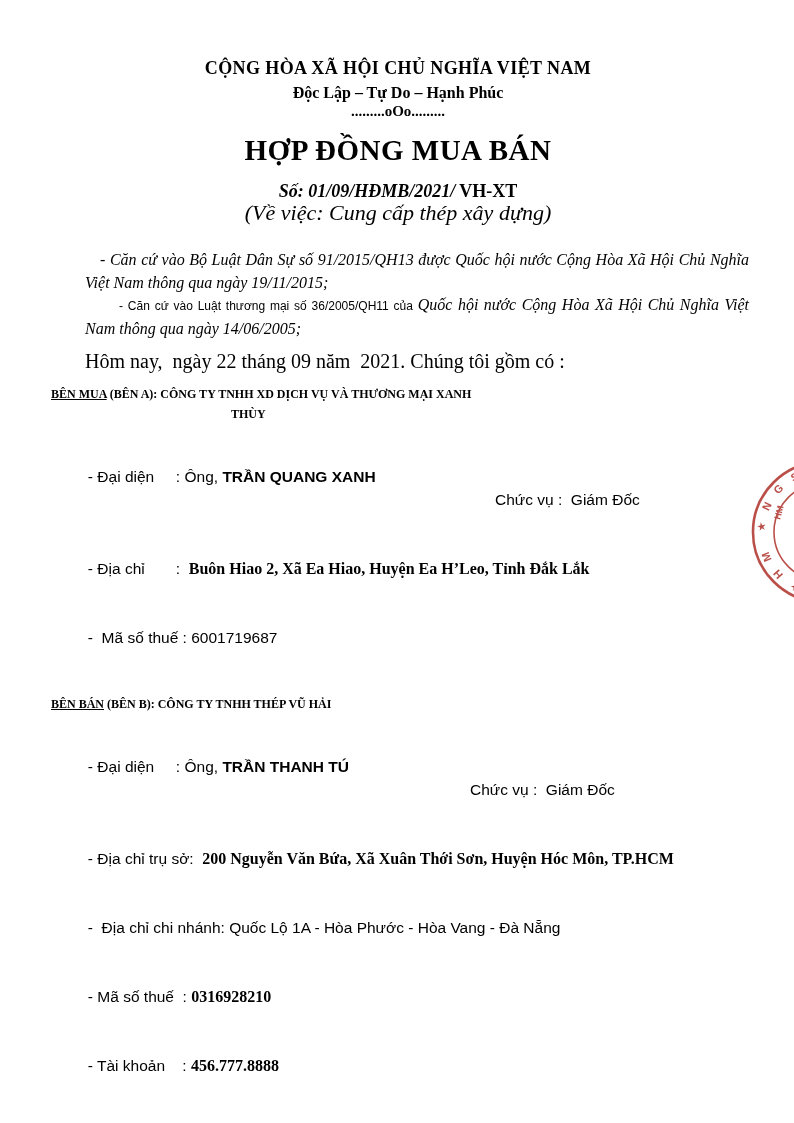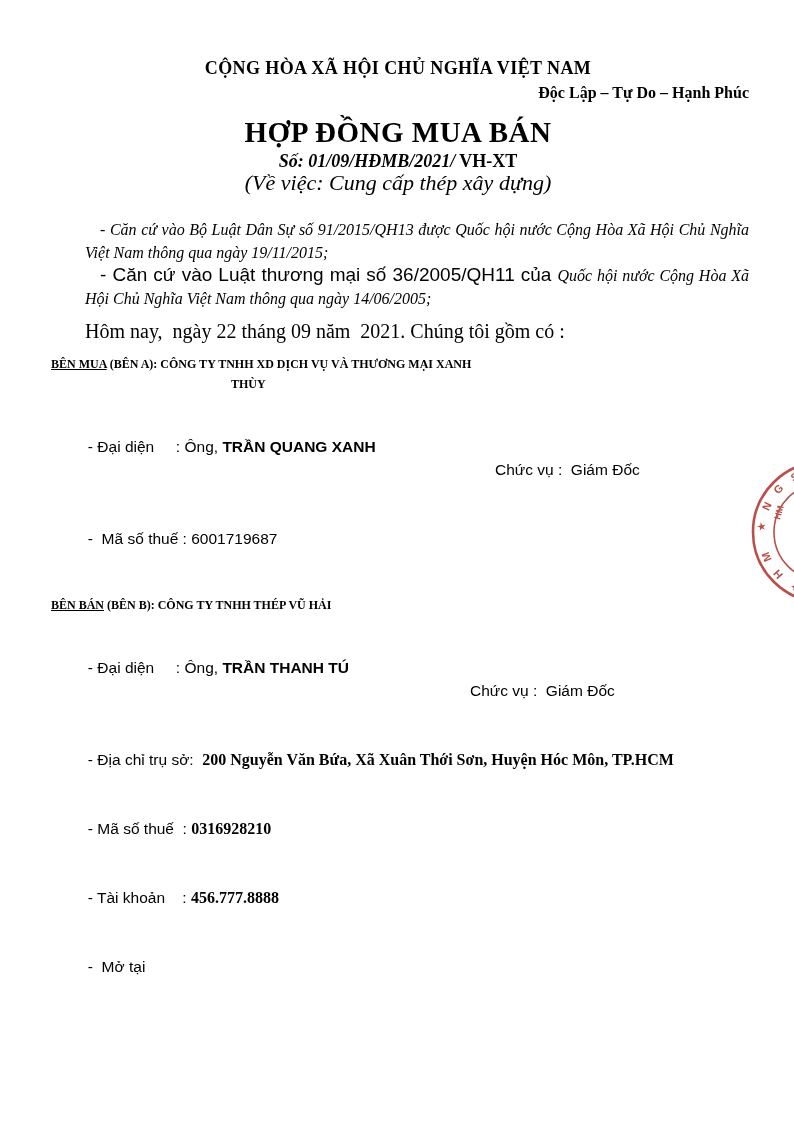--- a/index.html
+++ b/index.html
@@ -6,31 +6,31 @@
   .page {
     position:relative; width:794px; height:1123px; margin:0 auto;
     background:#ffffff; overflow:hidden; color:#000000;
     font-family:"Liberation Serif","DejaVu Serif",serif;
   }
   .content { position:absolute; top:0; left:0; right:0; padding:58px 45px 0 47px; }
 
   
   .hdr { text-align:center; }
   .nat-title { font-size:18px; font-weight:bold; letter-spacing:.4px; line-height:21px; }
-  .motto     { font-size:16px; font-weight:bold; line-height:18px; margin-top:5px;text-align:right; }
+  .motto     { font-size:16px; font-weight:bold; line-height:18px; margin-top:5px; }
   .ooo       { font-size:15px; font-weight:bold; line-height:17px; margin-top:1px; }
   .doc-title { font-size:29px; font-weight:bold; line-height:33px; margin-top:14px; letter-spacing:.5px; }
-  .doc-no    { font-size:18px; line-height:22px; margin-top:1px; font-weight:bold; }
+  .doc-no    { font-size:18px; line-height:22px; margin-top:13px; font-weight:bold; }
   .doc-no .it { font-style:italic; }
   .doc-sub   { font-size:22px; font-style:italic; line-height:20px; margin-top:1px; }
 
   
   .legal { margin:26px 0 0 38px; font-size:16px; line-height:22.5px; text-align:justify; }
   .legal p { margin:0; text-indent:15px; font-style:italic; }
-  .legal .plain { font-style:normal; font-family:"Liberation Sans","DejaVu Sans",sans-serif; font-size:19px; }
+  .legal .plain { font-style:normal; font-family:"Liberation Sans","DejaVu Sans",sans-serif; font-size:12px;margin-left:19px; }
 
   .intro { margin:10px 0 0 38px; font-size:20px; line-height:22px; white-space:pre-wrap; }
 
   
   .party-head { margin:12px 0 0 4px; font-size:12px; font-weight:bold; line-height:20px; }
   .party-head .u { text-decoration:underline; }
   .party-head .l2 { display:block; margin-left:180px; }
   .line { position:relative; margin-left:15px; font-size:15.5px; line-height:23px;
           font-family:"Liberation Sans","DejaVu Sans",sans-serif; white-space:pre-wrap; }
   .line .lbl { display:inline-block; width:88px; }
@@ -45,20 +45,21 @@
 </style>
 </head>
 <body>
 
 <div class="page">
   <div class="content">
 
     <div class="hdr">
       <div class="nat-title">CỘNG HÒA XÃ HỘI CHỦ NGHĨA VIỆT NAM</div>
       <div class="motto">Độc Lập – Tự Do – Hạnh Phúc</div>
+      <div class="ooo">.........oOo.........</div>
       <div class="doc-title">HỢP ĐỒNG MUA BÁN</div>
       <div class="doc-no"><span class="it">Số: 01/09/HĐMB/2021/</span><span> VH-XT</span></div>
       <div class="doc-sub">(Về việc: Cung cấp thép xây dựng)</div>
     </div>
 
     <div class="legal">
       <p>- Căn cứ vào Bộ Luật Dân Sự số 91/2015/QH13 được Quốc hội nước Cộng Hòa Xã Hội Chủ Nghĩa Việt Nam thông qua ngày 19/11/2015;</p>
       <p><span class="plain">- Căn cứ vào Luật thương mại số 36/2005/QH11 của </span><span>Quốc hội nước Cộng Hòa Xã Hội Chủ Nghĩa Việt Nam thông qua ngày 14/06/2005;</span></p>
     </div>
 
@@ -66,32 +67,38 @@
 
     <div class="party-head">
       <span class="u">BÊN MUA</span><span> (BÊN A): CÔNG TY TNHH XD DỊCH VỤ VÀ THƯƠNG MẠI XANH</span>
       <span class="l2">THÙY</span>
     </div>
     <div class="line gap18">
       <span class="lbl">- Đại diện</span><span>: Ông, </span><span class="b">TRẦN QUANG XANH</span>
       <span class="pos-abs" style="left:433px;"><span>Chức vụ : </span><span> Giám Đốc</span></span>
     </div>
     <div class="line">
+      <span class="lbl">- Địa chỉ</span><span>:  </span><span class="serifb">Buôn Hiao 2, Xã Ea Hiao, Huyện Ea H’Leo, Tỉnh Đắk Lắk</span>
+    </div>
+    <div class="line">
       <span>-  Mã số thuế : </span><span>6001719687</span>
     </div>
 
     <div class="party-head gap22">
       <span class="u">BÊN BÁN</span><span> (BÊN B): CÔNG TY TNHH THÉP VŨ HẢI</span>
     </div>
     <div class="line gap18">
       <span class="lbl">- Đại diện</span><span>: Ông, </span><span class="b">TRẦN THANH TÚ</span>
       <span class="pos-abs" style="left:408px;"><span>Chức vụ : </span><span> Giám Đốc</span></span>
     </div>
     <div class="line">
       <span>- Địa chỉ trụ sở:  </span><span class="serifb">200 Nguyễn Văn Bứa, Xã Xuân Thới Sơn, Huyện Hóc Môn, TP.HCM</span>
+    </div>
+    <div class="line">
+      <span>-  Địa chỉ chi nhánh: </span><span>Quốc Lộ 1A - Hòa Phước - Hòa Vang - Đà Nẵng</span>
     </div>
     <div class="line">
       <span>- Mã số thuế  : </span><span class="serifb">0316928210</span>
     </div>
     <div class="line">
       <span>- Tài khoản    : </span><span class="serifb">456.777.8888</span>
     </div>
     <div class="line">
       <span class="lbl">-  Mở tại</span>
     </div>

